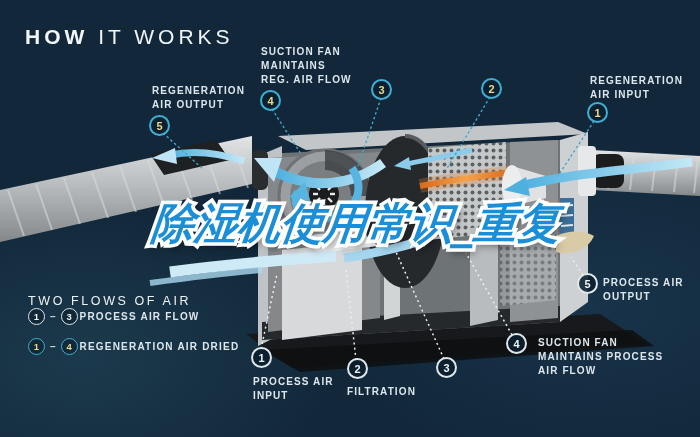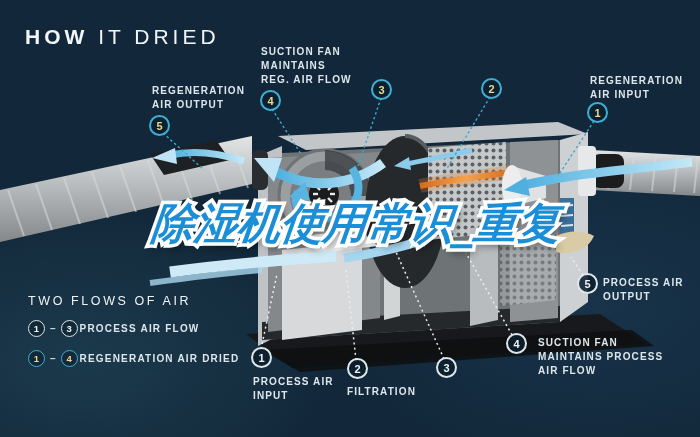--- a/index.html
+++ b/index.html
@@ -26,21 +26,21 @@
   .badge{
     position:absolute;z-index:5;width:21px;height:21px;border-radius:50%;
     display:flex;align-items:center;justify-content:center;
     font-size:11px;font-weight:700;background:rgba(11,31,45,.88);
     box-sizing:border-box;
   }
   .badge.regen{border:2px solid #3fb0d4;color:#ead98f;}
   .badge.process{border:2px solid #dfe7ea;color:#eef3f6;}
   .legend{position:absolute;left:28px;top:294px;z-index:4;}
   .legend .head{
-    font-size:12.5px;font-weight:400;letter-spacing:2.6px;color:#eef3f6;margin-bottom:12px;
+    font-size:12.5px;font-weight:400;letter-spacing:2.6px;color:#eef3f6;margin-bottom:0;
   }
   .legend .row{display:flex;align-items:center;margin-bottom:13px;}
   .mini{
     width:17px;height:17px;border-radius:50%;box-sizing:border-box;
     display:flex;align-items:center;justify-content:center;
     font-size:9.5px;font-weight:700;background:rgba(11,31,45,.6);
   }
   .mini.process{border:1.7px solid #dfe7ea;color:#eef3f6;}
   .mini.regen{border:1.7px solid #3fb0d4;color:#ead98f;}
   .legend .dash{color:#cfd9de;font-weight:700;margin:0 5px;font-size:10px;}
@@ -202,21 +202,21 @@
       <line x1="583" y1="275" x2="571" y2="257"></line>
     </g>
   </svg>
 
   <div class="wm-wrap">
     <div class="wm stroke">除湿机使用常识_重复</div>
     <div class="wm fill">除湿机使用常识_重复</div>
   </div>
 
   <div class="title">
-    <span class="b">HOW</span><span class="r"> IT DRIED</span>
+    <span class="b">HOW</span><span class="r"> IT WORKS</span>
   </div>
 
   <div class="lbl" style="left:590px;top:74px">REGENERATION
 AIR INPUT</div>
   <div class="badge regen" style="left:587px;top:102px">1</div>
 
   <div class="badge regen" style="left:481px;top:78px">2</div>
 
   <div class="badge regen" style="left:371px;top:79px">3</div>
 

